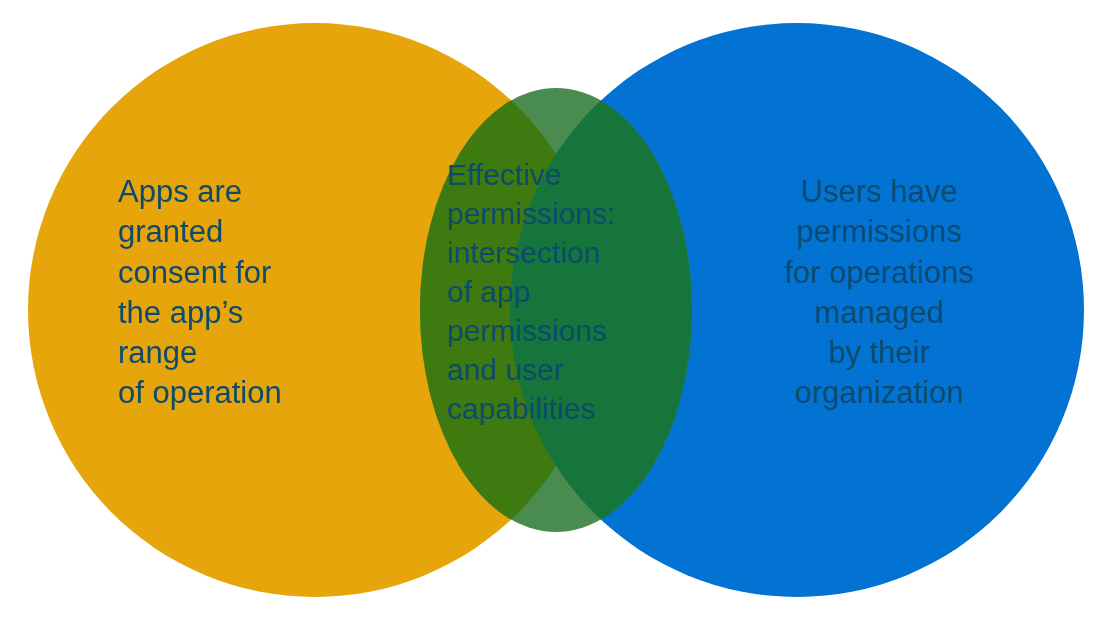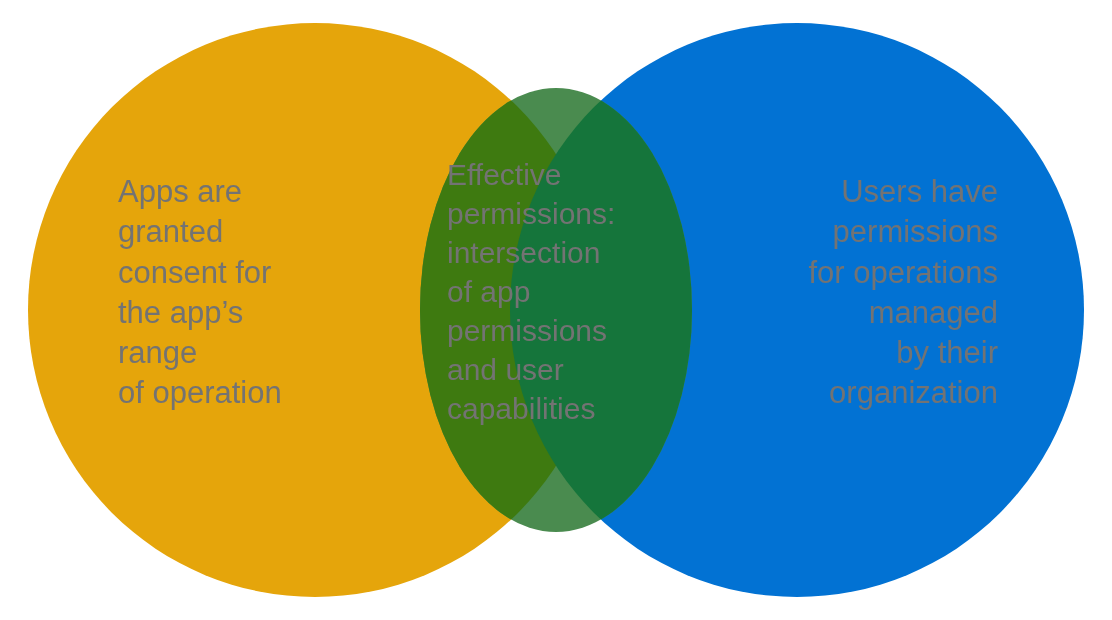--- a/index.html
+++ b/index.html
@@ -22,21 +22,21 @@
   }
   #venn-svg {
     position: absolute;
     left: 0;
     top: 0;
     width: 1112px;
     height: 620px;
   }
   .label-block {
     position: absolute;
-    color: #737373;
+    color: #0c4a6e;
     font-family: "Liberation Sans", sans-serif;
     font-weight: 400;
     line-height: 1.30;
     white-space: pre-line;
     pointer-events: none;
   }
   #label-left {
     left: 118px;
     top: 172px;
     width: 260px;
@@ -48,21 +48,21 @@
     top: 155px;
     width: 212px;
     font-size: 30px;
     text-align: left;
   }
   #label-right {
     left: 760px;
     top: 172px;
     width: 238px;
     font-size: 31px;
-    text-align: right;
+    text-align: center;
   }
 </style>
 </head>
 <body>
 
 <div id="venn-stage">
 
   <svg id="venn-svg" viewBox="0 0 1112 620" xmlns="http://www.w3.org/2000/svg" aria-hidden="true">
     <defs>
       <clipPath id="clip-left-circle">

